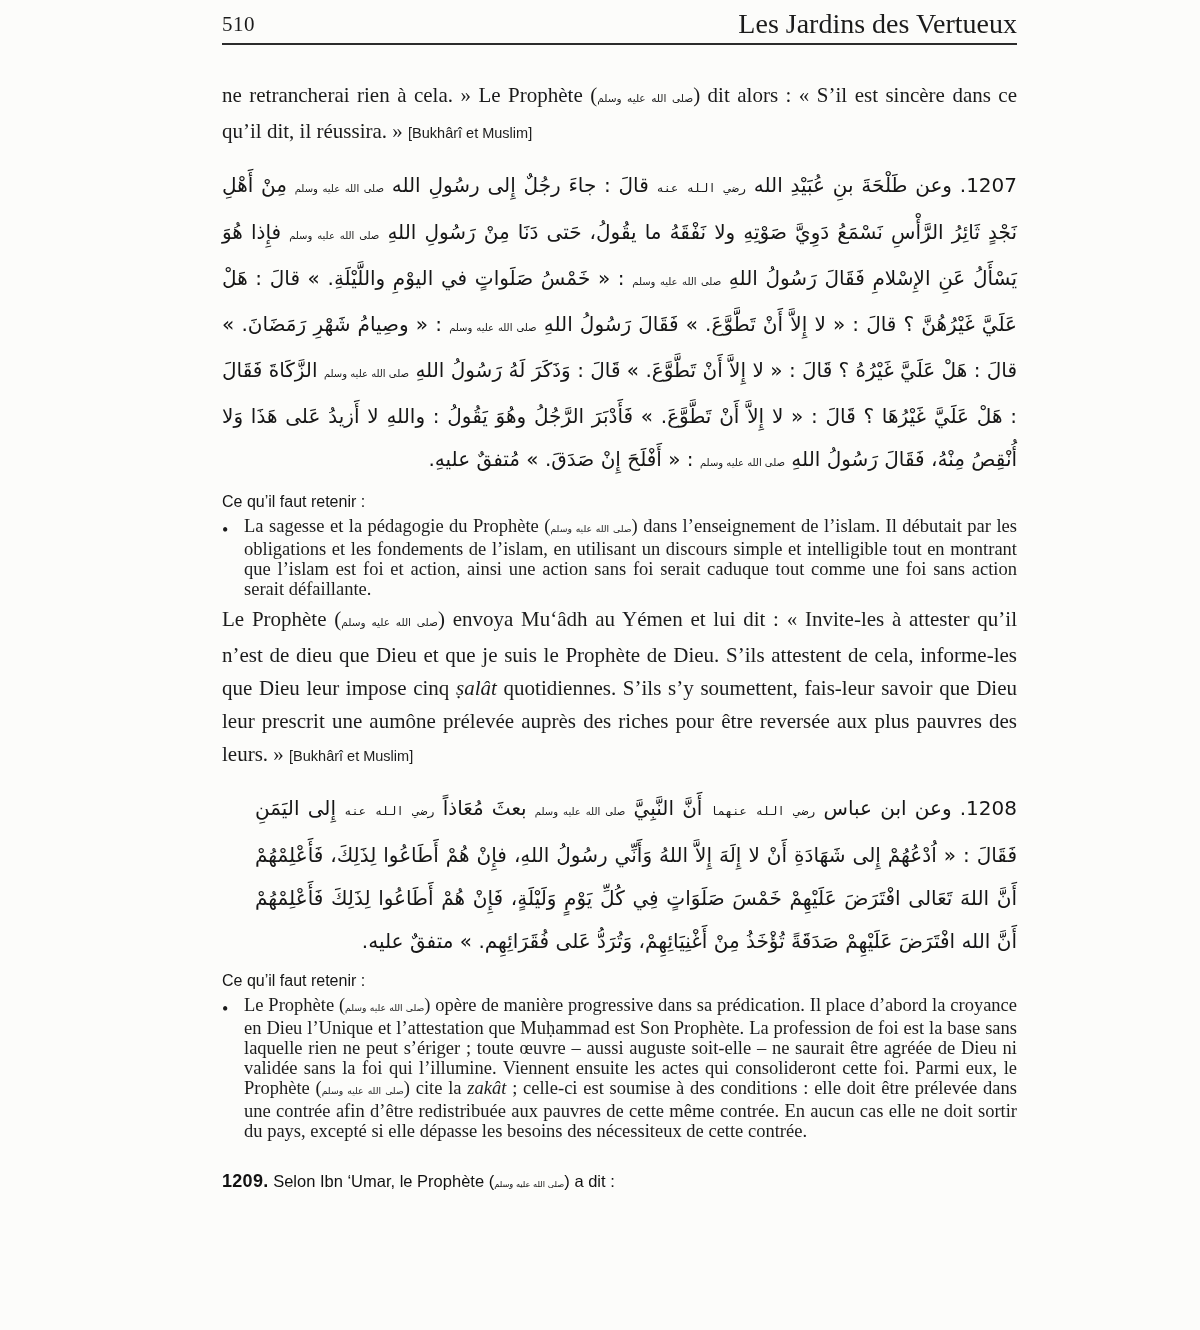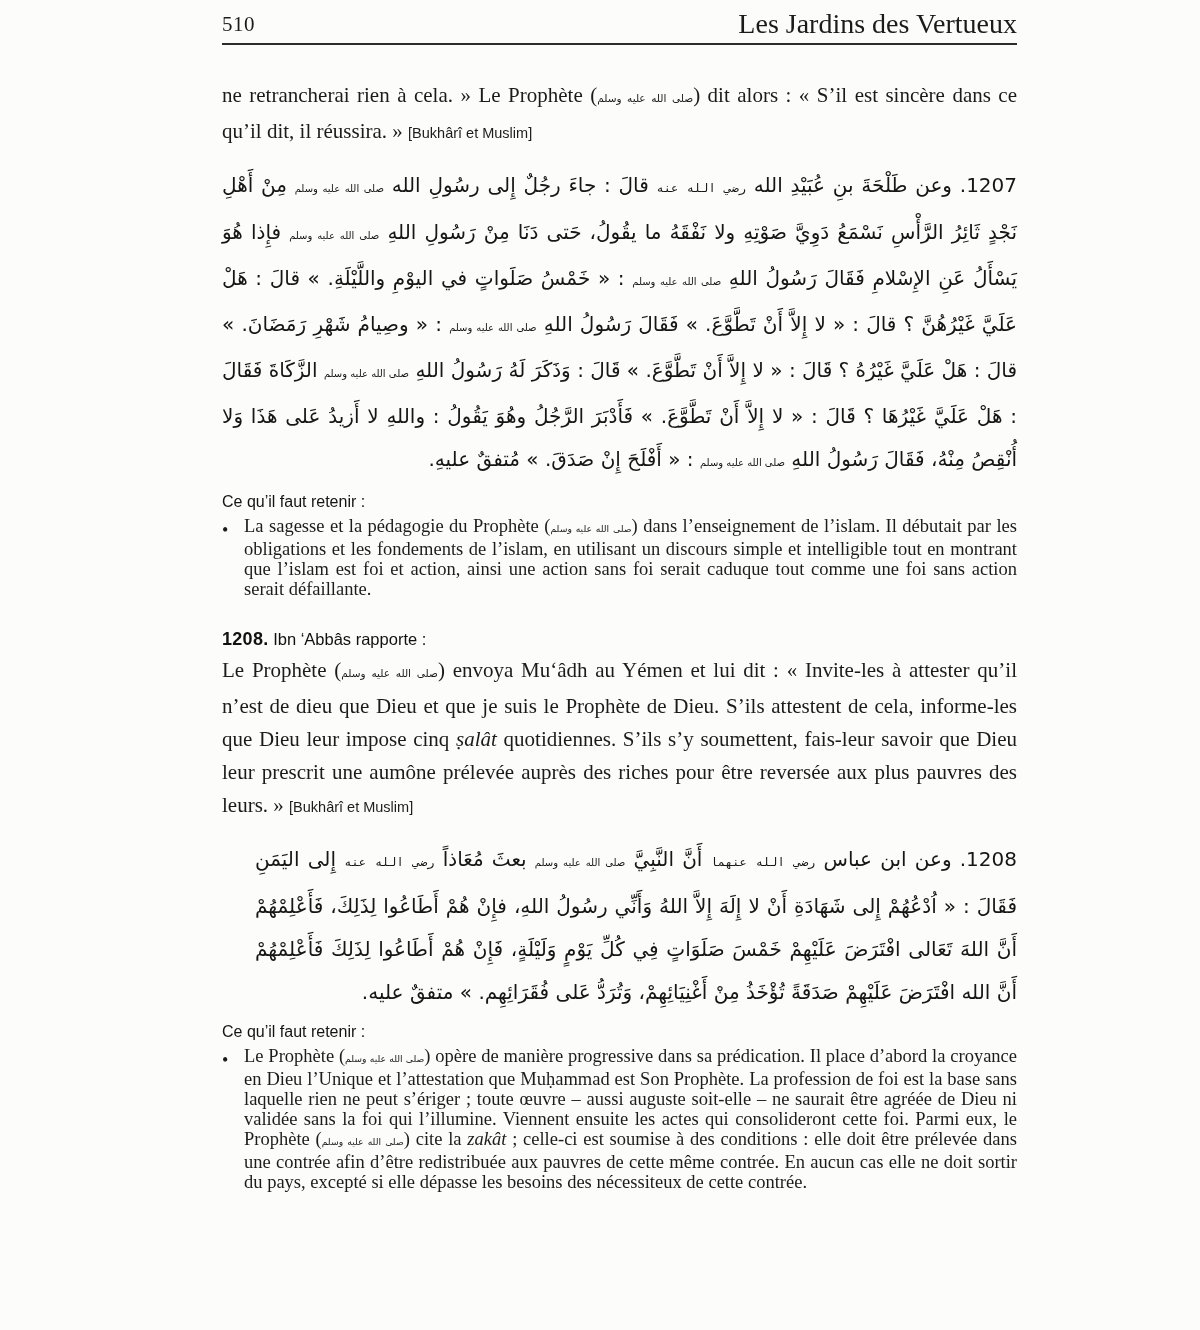--- a/index.html
+++ b/index.html
@@ -91,25 +91,25 @@
     <p class="para intro"><span>ne retrancherai rien à cela. » Le Prophète (</span><span class="saw">صلى الله عليه وسلم</span><span>) dit alors : « S’il est sincère dans ce qu’il dit, il réussira. » </span><span class="ref">[Bukhârî et Muslim]</span></p>
 
     <p class="arabic ar-1207"><span>1207. وعن طَلْحَةَ بنِ عُبَيْدِ الله </span><span class="raa">رضي الله عنه</span><span> قالَ : جاءَ رجُلٌ إِلى رسُولِ الله </span><span class="saw">صلى الله عليه وسلم</span><span> مِنْ أَهْلِ نَجْدٍ ثَائِرُ الرَّأْسِ نَسْمَعُ دَوِيَّ صَوْتِهِ ولا نَفْقَهُ ما يقُولُ، حَتى دَنَا مِنْ رَسُولِ اللهِ </span><span class="saw">صلى الله عليه وسلم</span><span> فإِذا هُوَ يَسْأَلُ عَنِ الإِسْلامِ فَقَالَ رَسُولُ اللهِ </span><span class="saw">صلى الله عليه وسلم</span><span> : « خَمْسُ صَلَواتٍ في اليوْمِ واللَّيْلَةِ. » قالَ : هَلْ عَلَيَّ غَيْرُهُنَّ ؟ قالَ : « لا إِلاَّ أَنْ تَطَّوَّعَ. » فَقَالَ رَسُولُ اللهِ </span><span class="saw">صلى الله عليه وسلم</span><span> : « وصِيامُ شَهْرِ رَمَضَانَ. » قالَ : هَلْ عَلَيَّ غَيْرُهُ ؟ قَالَ : « لا إِلاَّ أَنْ تَطَّوَّعَ. » قَالَ : وَذَكَرَ لَهُ رَسُولُ اللهِ </span><span class="saw">صلى الله عليه وسلم</span><span> الزَّكَاةَ فَقَالَ : هَلْ عَلَيَّ غَيْرُهَا ؟ قَالَ : « لا إِلاَّ أَنْ تَطَّوَّعَ. » فَأَدْبَرَ الرَّجُلُ وهُوَ يَقُولُ : واللهِ لا أَزيدُ عَلى هَذَا وَلا أُنْقِصُ مِنْهُ، فَقَالَ رَسُولُ اللهِ </span><span class="saw">صلى الله عليه وسلم</span><span> : « أَفْلَحَ إِنْ صَدَقَ. » مُتفقٌ عليهِ.</span></p>
 
     <div class="retenir-label">Ce qu’il faut retenir :</div>
     <div class="bullet">
       <span class="bullet-dot">•</span>
       <div class="bullet-text"><span>La sagesse et la pédagogie du Prophète (</span><span class="saw">صلى الله عليه وسلم</span><span>) dans l’enseignement de l’islam. Il débutait par les obligations et les fondements de l’islam, en utilisant un discours simple et intelligible tout en montrant que l’islam est foi et action, ainsi une action sans foi serait caduque tout comme une foi sans action serait défaillante.</span></div>
     </div>
 
-    <div class="sec-hdr"><span class="num">1208.</span><span> Ibn ‘Abbâs rapporte :</span></div>
     <p class="para body-para"><span>Le Prophète (</span><span class="saw">صلى الله عليه وسلم</span><span>) envoya Mu‘âdh au Yémen et lui dit : « Invite-les à attester qu’il n’est de dieu que Dieu et que je suis le Prophète de Dieu. S’ils attestent de cela, informe-les que Dieu leur impose cinq </span><span class="it">ṣalât</span><span> quotidiennes. S’ils s’y soumettent, fais-leur savoir que Dieu leur prescrit une aumône prélevée auprès des riches pour être reversée aux plus pauvres des leurs. » </span><span class="ref">[Bukhârî et Muslim]</span></p>
     <p class="arabic ar-1208"><span>1208. وعن ابن عباس </span><span class="raa">رضي الله عنهما</span><span> أَنَّ النَّبِيَّ </span><span class="saw">صلى الله عليه وسلم</span><span> بعثَ مُعَاذاً </span><span class="raa">رضي الله عنه</span><span> إِلى اليَمَنِ فَقَالَ : « اُدْعُهُمْ إِلى شَهَادَةِ أَنْ لا إِلَهَ إِلاَّ اللهُ وَأَنِّي رسُولُ اللهِ، فإِنْ هُمْ أَطَاعُوا لِذَلِكَ، فَأَعْلِمْهُمْ أَنَّ اللهَ تَعَالى افْتَرَضَ عَلَيْهِمْ خَمْسَ صَلَوَاتٍ فِي كُلِّ يَوْمٍ وَلَيْلَةٍ، فَإِنْ هُمْ أَطَاعُوا لِذَلِكَ فَأَعْلِمْهُمْ أَنَّ الله افْتَرَضَ عَلَيْهِمْ صَدَقَةً تُؤْخَذُ مِنْ أَغْنِيَائِهِمْ، وَتُرَدُّ عَلى فُقَرَائِهِم. » متفقٌ عليه.</span></p>
 
     <div class="retenir-label">Ce qu’il faut retenir :</div>
     <div class="bullet">
       <span class="bullet-dot">•</span>
       <div class="bullet-text"><span>Le Prophète (</span><span class="saw">صلى الله عليه وسلم</span><span>) opère de manière progressive dans sa prédication. Il place d’abord la croyance en Dieu l’Unique et l’attestation que Muḥammad est Son Prophète. La profession de foi est la base sans laquelle rien ne peut s’ériger ; toute œuvre – aussi auguste soit-elle – ne saurait être agréée de Dieu ni validée sans la foi qui l’illumine. Viennent ensuite les actes qui consolideront cette foi. Parmi eux, le Prophète (</span><span class="saw">صلى الله عليه وسلم</span><span>) cite la </span><span class="it">zakât</span><span> ; celle-ci est soumise à des conditions : elle doit être prélevée dans une contrée afin d’être redistribuée aux pauvres de cette même contrée. En aucun cas elle ne doit sortir du pays, excepté si elle dépasse les besoins des nécessiteux de cette contrée.</span></div>
     </div>
 
+    <div class="sec-hdr"><span class="num">1209.</span><span> Selon Ibn ‘Umar, le Prophète (</span><span class="saw">صلى الله عليه وسلم</span><span>) a dit :</span></div>
 
   </div>
 </div>
 
 </body></html>

